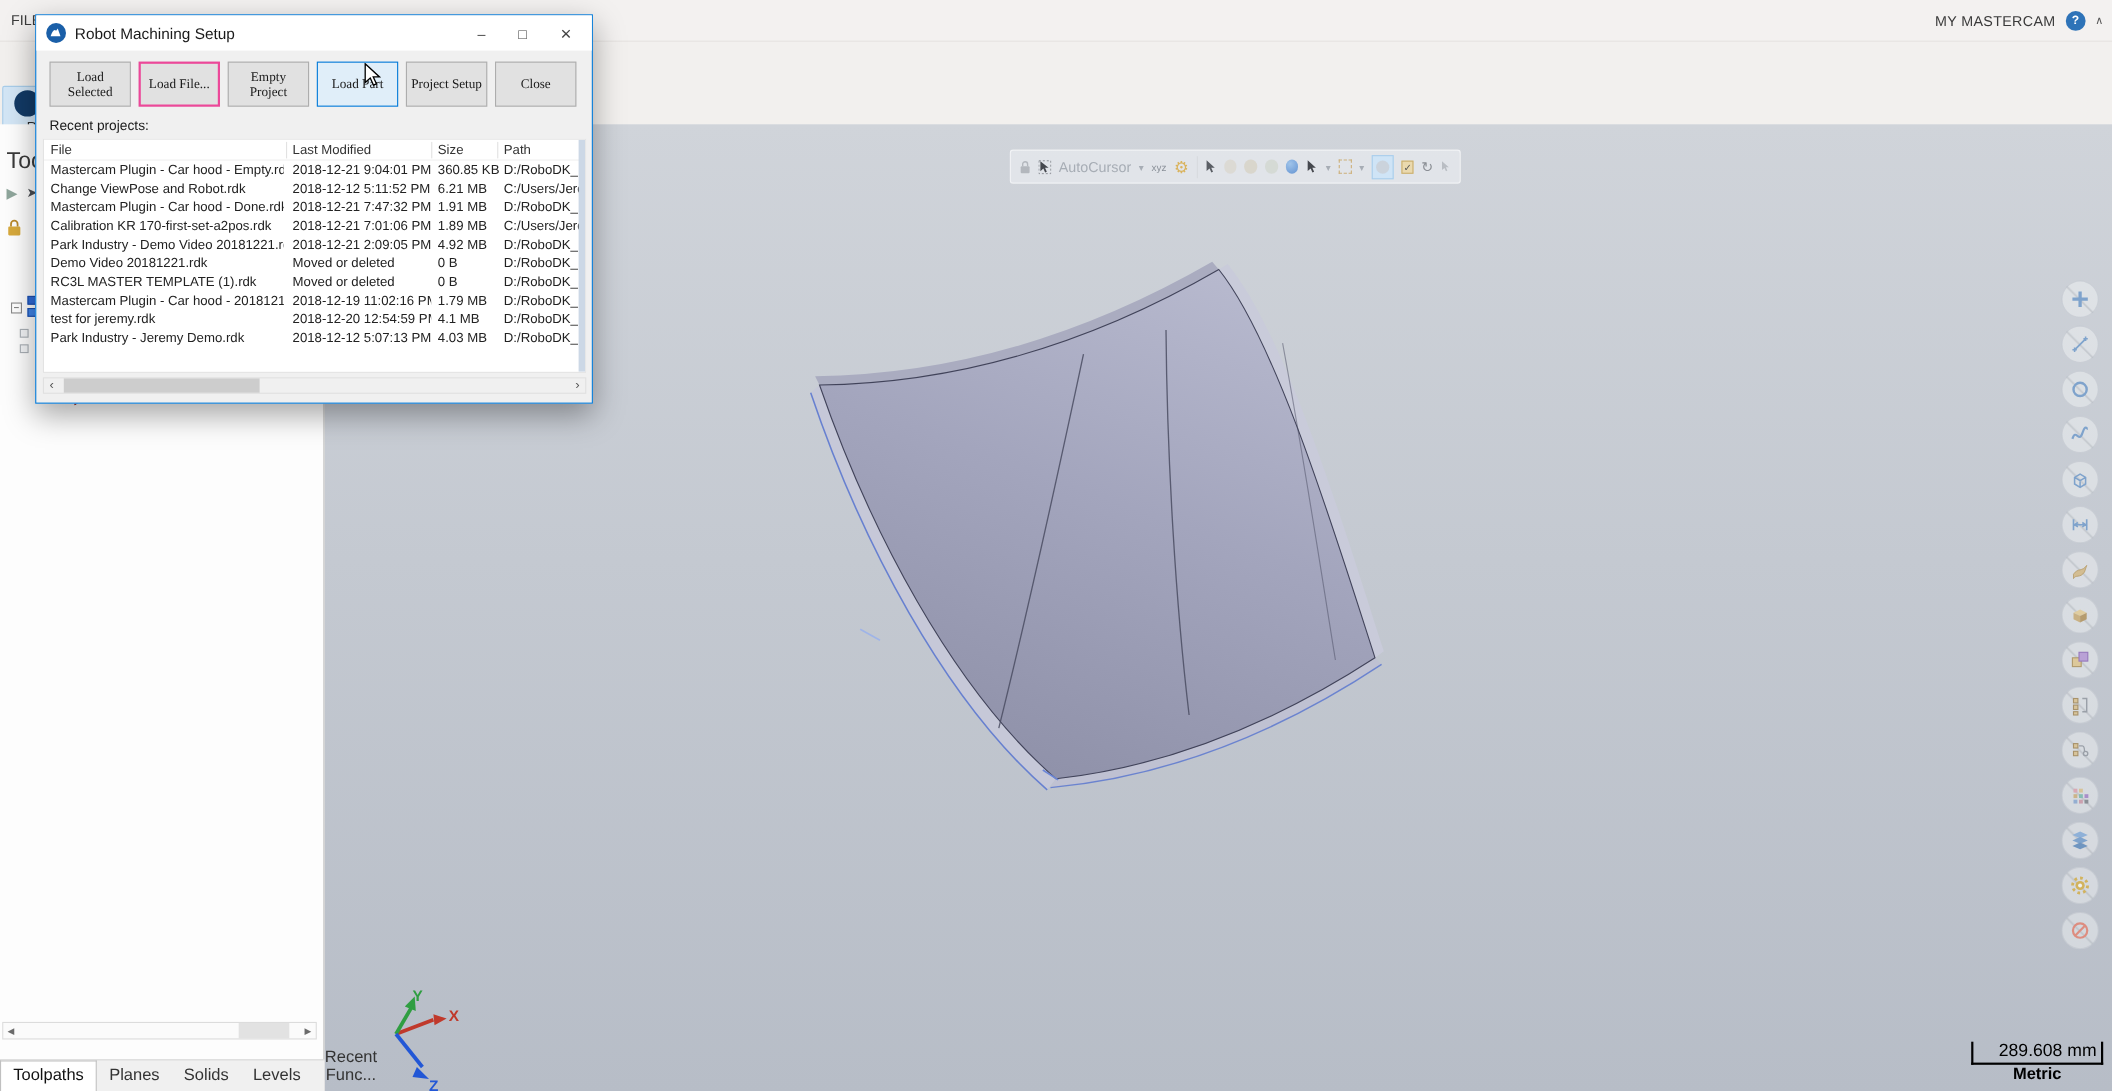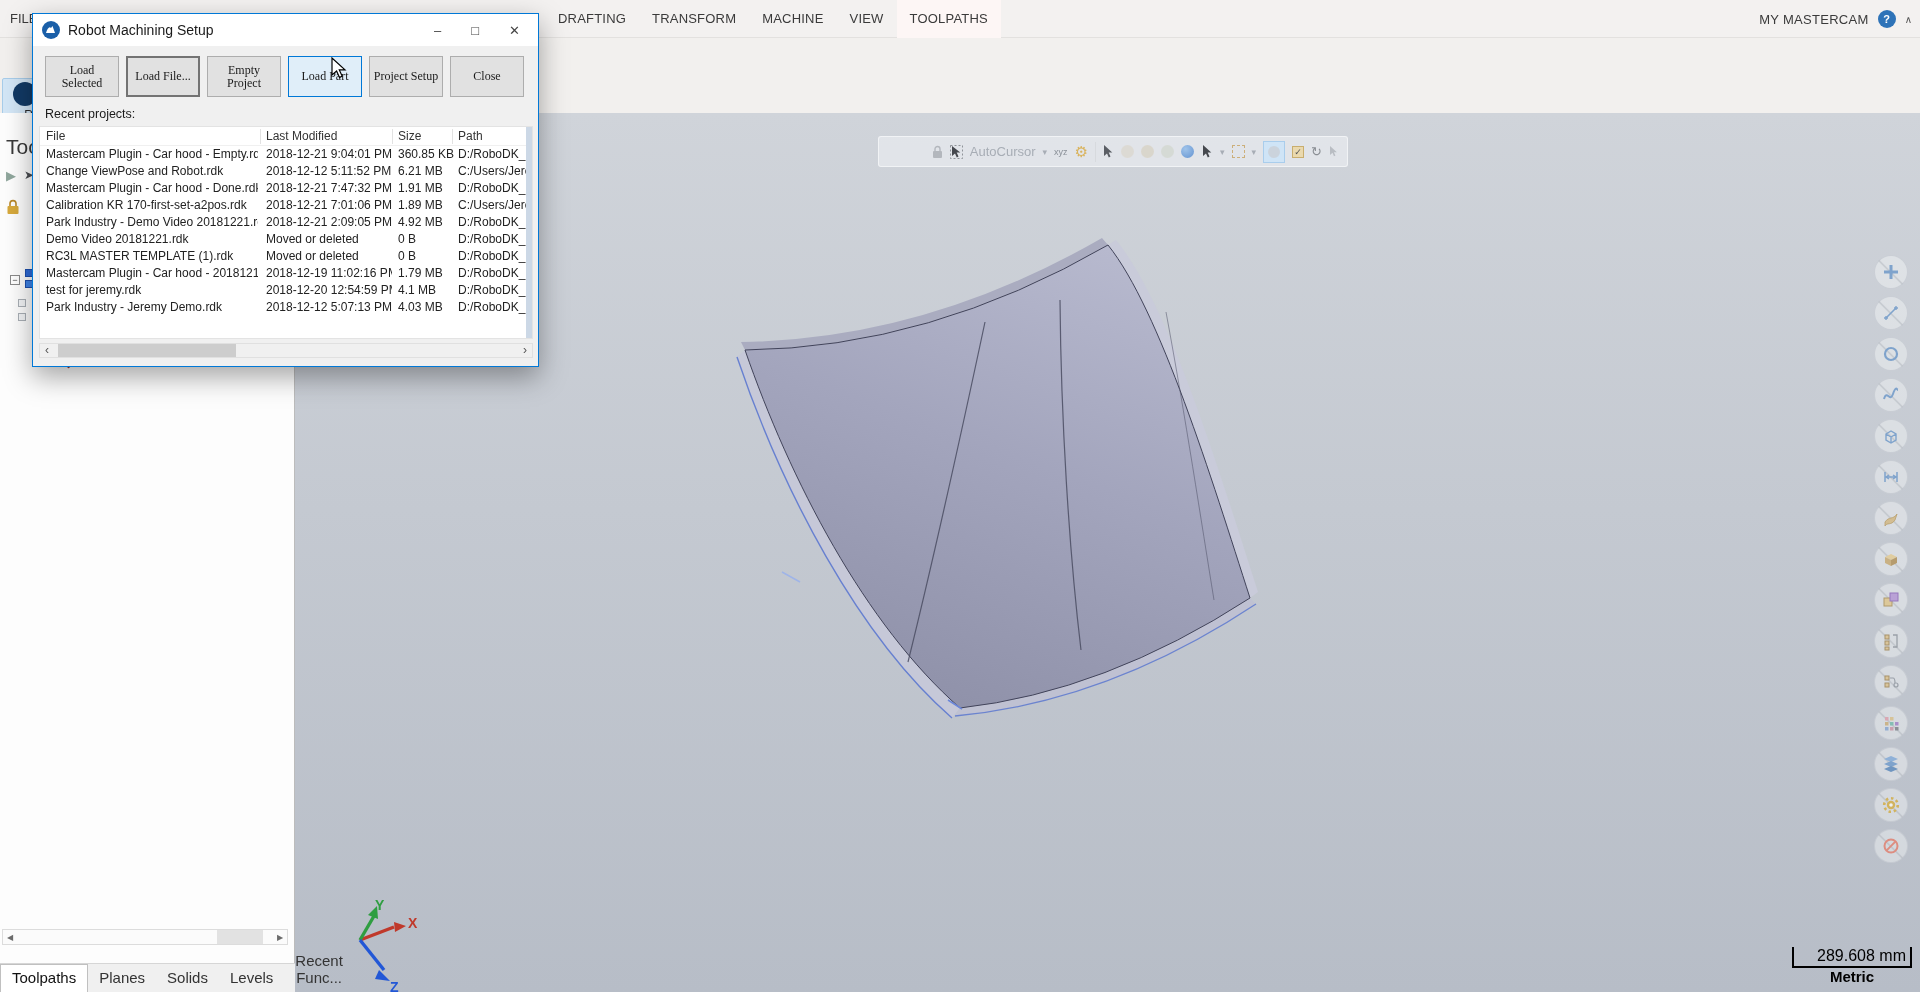--- a/index.html
+++ b/index.html
@@ -39,21 +39,21 @@
   .panel-hscroll .thumb { position:absolute; left:78%; top:0; width:18%; height:100%; background:#e2e2e2; }
   .bottom-tabs { position:absolute; left:0; bottom:0; width:295px; height:29px; background:#f0f0f0; border-top:1px solid #d6d6d6; display:flex; align-items:flex-end; }
   .btab { font-size:15px; color:#333; padding:4px 11px 6px 11px;text-align:center; }
   .btab.active { background:#fff; border:1px solid #c0c0c0; border-bottom:none; color:#111; }
 
   
   .viewport { position:absolute; left:295px; top:113px; width:1625px; height:879px;
     background:linear-gradient(180deg,#d0d4da 0%, #c4c9d1 45%, #b7bdc7 100%); }
 
   
-  .ac-bar { position:absolute; left:878px; top:136px; width:470px; height:31px; background:rgba(241,243,245,.55); border:1px solid rgba(255,255,255,.55); border-radius:3px; display:flex; align-items:center; padding:0 8px; gap:7px; z-index:5;justify-content:flex-end; }
+  .ac-bar { position:absolute; left:918px; top:136px; width:410px; height:31px; background:rgba(241,243,245,.55); border:1px solid rgba(255,255,255,.55); border-radius:3px; display:flex; align-items:center; padding:0 8px; gap:7px; z-index:5; }
   .ac-label { font-size:13px; color:#a7adb5; }
   .ac-caret { font-size:9px; color:#a7adb5; }
   .ac-xyz { font-size:9px; color:#8a9098; }
   .ac-gear { font-size:15px; color:#d8a83c; opacity:.8; }
   .ac-div { width:1px; height:20px; background:#d7dade; }
   .ac-dash { width:13px; height:13px; border:1px dashed #c8a35f; opacity:.8; }
   .ac-hl { width:22px; height:22px; background:#cfe4f6; border:1px solid #a9cdec; display:flex; align-items:center; justify-content:center; }
   .ac-hl .fc { width:12px; height:12px; border-radius:50%; background:#c9ccd1; opacity:.7; }
   .sph { width:13px; height:13px; border-radius:50%; }
   .sph.f1 { background:#d9d2c2; opacity:.55; } .sph.f2 { background:#d3cab4; opacity:.55; } .sph.f3 { background:#ccd2c4; opacity:.55; }
@@ -77,21 +77,21 @@
   
   .dialog { position:absolute; left:32px; top:13px; width:507px; height:354px; background:#f0f0f0; border:1px solid #0078d7; box-shadow:0 10px 26px rgba(0,0,0,.35); z-index:50; }
   .dlg-title { height:32px; background:#fff; display:flex; align-items:center; padding-left:9px; }
   .dlg-logo { width:18px; height:18px; border-radius:50%; background:#1a5fa8; position:relative; flex:none; }
   .dlg-logo svg { position:absolute; left:0; top:0; }
   .dlg-title-text { font-size:14px; color:#1a1a1a; margin-left:8px; flex:1; }
   .win-btns { display:flex; gap:30px; padding-right:18px; font-size:13px; color:#444; }
   .win-btns span { cursor:default; }
   .dlg-buttons { display:flex; gap:7px; margin:10px 0 0 12px; }
   .dbtn { width:74px; height:41px; background:#e1e1e1; border:1px solid #adadad; font-size:12px; color:#1a1a1a; text-align:center; display:flex; align-items:center; justify-content:center; line-height:13px; padding:2px; font-family:Liberation Serif, serif; }
-  .dbtn.focused { border:2px solid #737373; }
+  .dbtn.focused { border:2px solid #ec4899; }
   .dbtn.hover { background:#e0eef9; border:1px solid #0078d7; }
   .recent-label { font-size:12.5px; color:#1a1a1a; margin:10px 0 5px 12px; }
   .dlg-table { position:relative; margin-left:6px; width:494px; height:213px; background:#fff; border:1px solid #e3e3e3; overflow:hidden; font-size:12px; color:#222; }
   .tbl-head { position:relative; height:19px; border-bottom:1px solid #f0f0f0; color:#333; }
   .tbl-head .c, .trow .c { position:absolute; top:0; white-space:nowrap; overflow:hidden; line-height:18px; }
   .c0 { left:6px; width:212px; } .c1 { left:226px; width:126px; } .c2 { left:358px; width:56px; } .c3 { left:418px; width:72px; }
   .vsep { position:absolute; top:2px; width:1px; height:15px; background:#e2e2e2; }
   .trow { position:relative; height:17px; }
   .trow .c { line-height:17px; }
   .tbl-vscroll { position:absolute; right:0; top:0; width:6px; height:100%; background:#ccd8e6; }
@@ -102,27 +102,20 @@
 
   .mouse-cursor { position:absolute; left:330px; top:57px; z-index:60; }
 </style>
 </head>
 <body>
 
 <div class="app">
 
   <div class="ribbon-tabs">
     <span class="file-tab">FILE</span>
-    <div class="tab-row">
-      <span class="rtab">DRAFTING</span>
-      <span class="rtab">TRANSFORM</span>
-      <span class="rtab">MACHINE</span>
-      <span class="rtab">VIEW</span>
-      <span class="rtab active">TOOLPATHS</span>
-    </div>
     <div class="ribbon-right">
       <span class="mym">MY MASTERCAM</span>
       <span class="help-circ">?</span>
       <span class="collapse-g">∧</span>
     </div>
   </div>
 
   <div class="ribbon-body">
     <div class="robot-btn">
       <span class="circ"></span>

